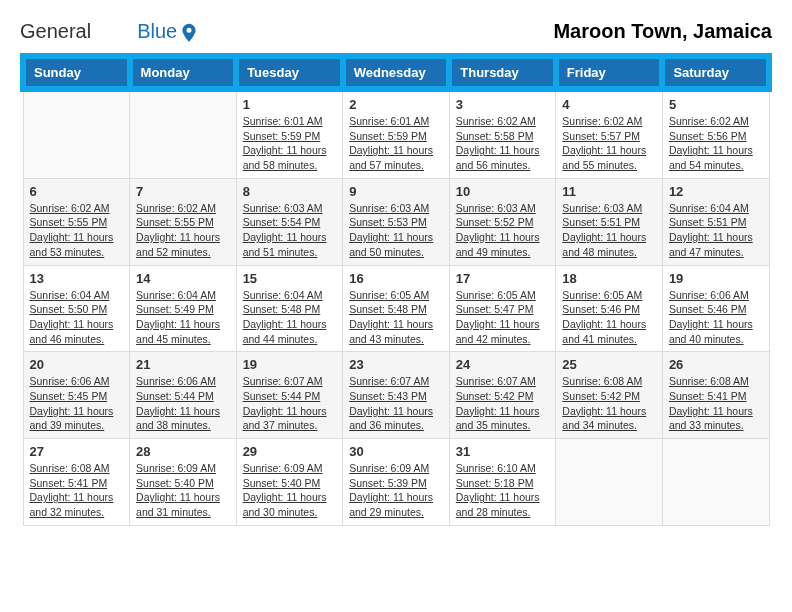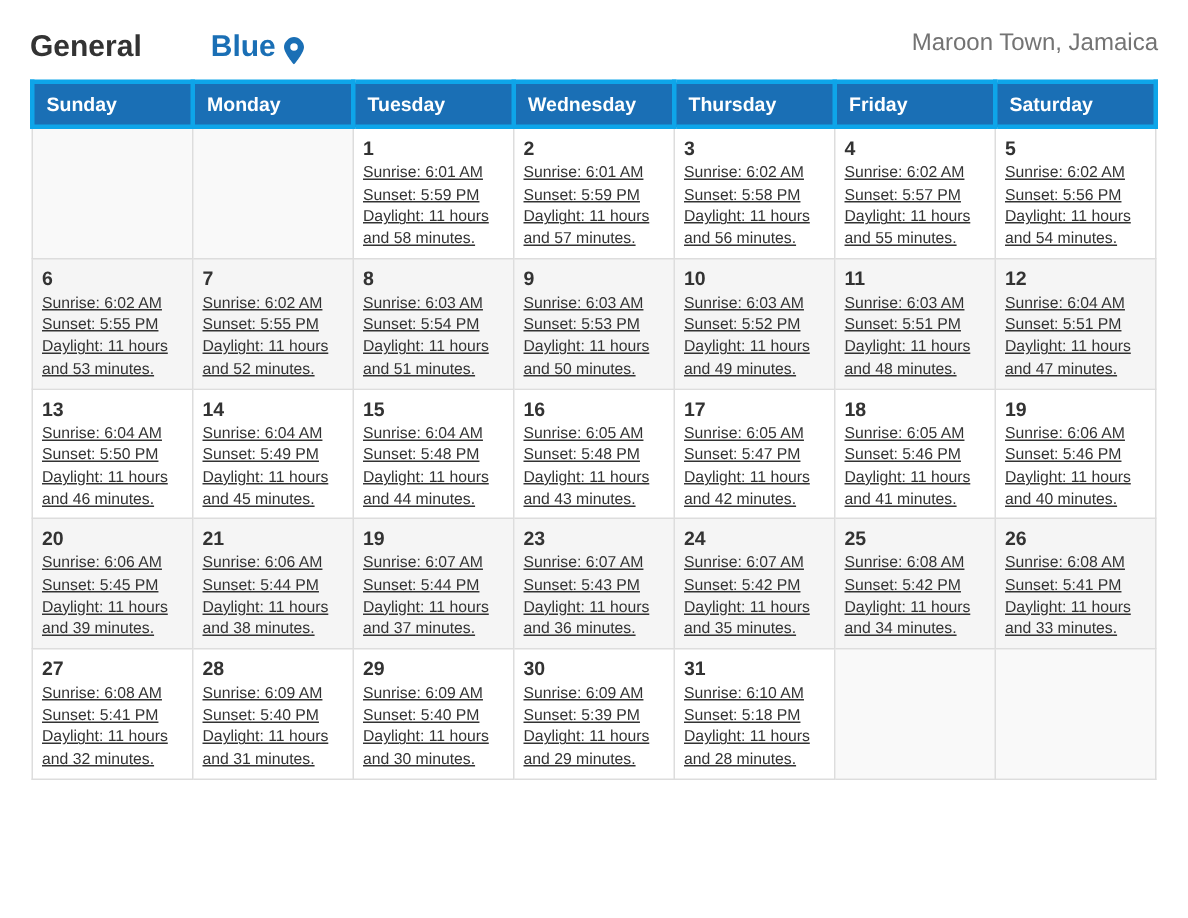--- a/index.html
+++ b/index.html
@@ -16,56 +16,57 @@
       align-items: flex-start;
       margin-bottom: 10px;
     }
     .logo {
       display: flex;
       flex-direction: column;
       align-items: flex-start;
     }
     .logo-text {
       display: flex;
-      align-items: flex-end;
+      align-items: center;
       font-size: 22px;
-      font-weight: bold;
+      font-weight: normal;
       color: #333;
     }
     .logo-general { color: #333; font-size: 20px; }
     .logo-blue { color: #1a6fb5; font-size: 20px; margin-left: 46px; }
     .logo-icon {
       width: 20px;
       height: 20px;
       margin-left: 2px;
     }
     .title-block {
       text-align: right;
     }
     .month-title {
       font-size: 36px;
       font-weight: bold;
       color: #333;
     }
     .location {
-      font-size: 16px;
-      color: #737373;
+      font-size: 20px;
+      color: #000000;
+      font-weight: bold;
     }
     .calendar {
       width: 100%;
       border-collapse: collapse;
       border: 1px solid #ccc;
     }
     .calendar th {
       background-color: #1a6fb5;
       color: #fff;
       text-align: left;
       padding: 6px 8px;
       font-size: 13px;
-      border: 3px solid #0ea5e9;
+      border: 6px solid #0ea5e9;
     }
     .calendar td {
       vertical-align: top;
       padding: 5px 6px;
       border: 1px solid #ddd;
       width: calc(100% / 7);
       min-height: 80px;
       font-size: 11px;
       color: #333;
       background: #fff;

